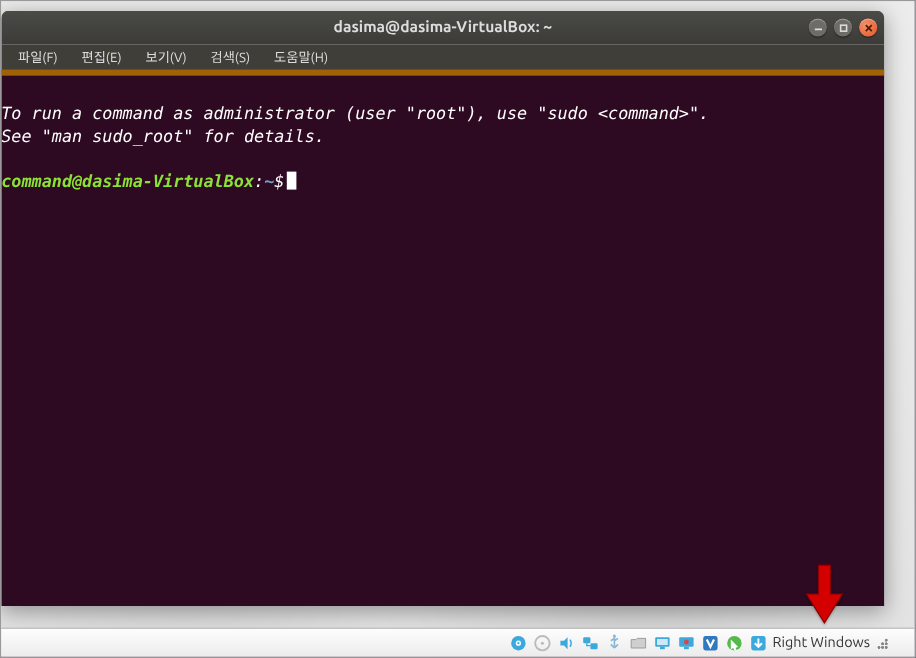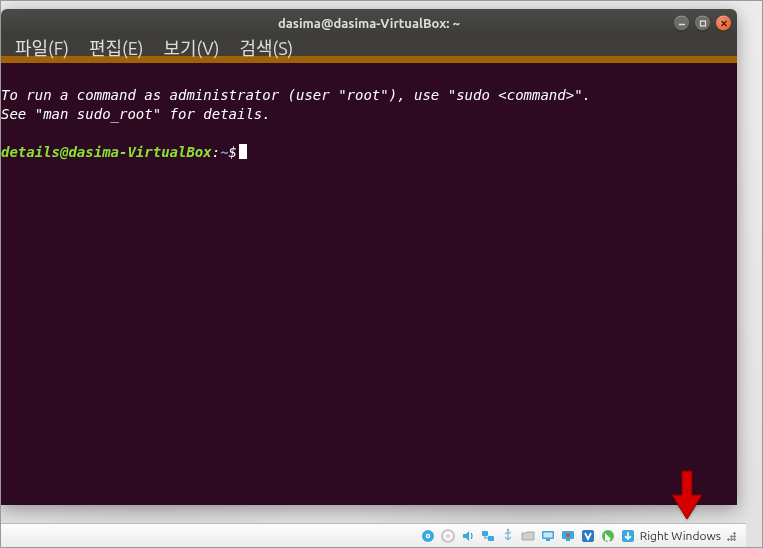--- a/index.html
+++ b/index.html
@@ -64,23 +64,23 @@
     .wc-min { background:#6d6c66; }
     .wc-max { background:#6d6c66; }
     .wc-close { background: radial-gradient(circle at 35% 35%, #f39070, #e95420); }
     .menubar {
       height: 26px;
       background: #3f3e39;
       display: flex;
       align-items: center;
       padding: 0 4px;
       gap: 0;
-      font-size: 18px;
+      font-size: 11px;
       color: #ddd;
-      border-bottom: 7px solid #a16207;
+      border-bottom: 5px solid #a16207;
     }
     .menu-item {
       padding: 3px 10px;
       border-radius: 3px;
     }
     .terminal-body {
       flex: 1;
       background: #2d0922;
       color: #ffffff;
       font-family: "DejaVu Sans Mono","Ubuntu Mono",monospace;
@@ -98,28 +98,28 @@
     .cursor {
       display: inline-block;
       width: 8px; height: 15px;
       background: #ffffff;
       vertical-align: -2px;
       margin-left: 2px;
     }
 
     .statusbar {
       position: absolute;
-      left: 0; right: 16px; bottom: 0;
+      left: 0; right: 0; bottom: 0;
       height: 24px;
       background: linear-gradient(#fdfdfd,#ececec);
       border-top: 1px solid #bbb;
       display: flex;
       align-items: center;
       justify-content: flex-end;
-      padding: 0 10px;
+      padding: 0 22px;
       gap: 3px;
       font-size: 12px;
       color: #333;
     }
     .sb-icon {
       width: 17px; height: 17px;
       display: flex; align-items: center; justify-content: center;
     }
     .sb-grip {
       width: 10px; height: 10px;
@@ -171,27 +171,28 @@
           </svg>
       </div>
     </div>
   </div>
 
   <div class="menubar">
     <div class="menu-item">파일(F)</div>
     <div class="menu-item">편집(E)</div>
     <div class="menu-item">보기(V)</div>
     <div class="menu-item">검색(S)</div>
+    <div class="menu-item">도움말(H)</div>
   </div>
 
   <div class="terminal-body">
 <span class="term-line">To run a command as administrator (user "root"), use "sudo &lt;command&gt;".</span>
 <span class="term-line">See "man sudo_root" for details.</span>
 
-<span class="term-line"><span class="prompt-user">details@dasima-VirtualBox</span><span class="prompt-colon">:</span><span class="prompt-path">~</span><span class="prompt-dollar">$</span><span class="cursor"></span></span>
+<span class="term-line"><span class="prompt-user">command@dasima-VirtualBox</span><span class="prompt-colon">:</span><span class="prompt-path">~</span><span class="prompt-dollar">$</span><span class="cursor"></span></span>
   </div>
 </div>
 
 <svg class="arrow-pointer" viewBox="0 0 34 52">
   <path d="M12 2 L22 2 L22 26 L32 26 L17 50 L2 26 L12 26 Z" fill="#d40000" stroke="#8a0000" stroke-width="1"></path>
 </svg>
 
 <div class="statusbar">
   <div class="sb-icon">
     <svg width="16" height="16" viewBox="0 0 16 16">

